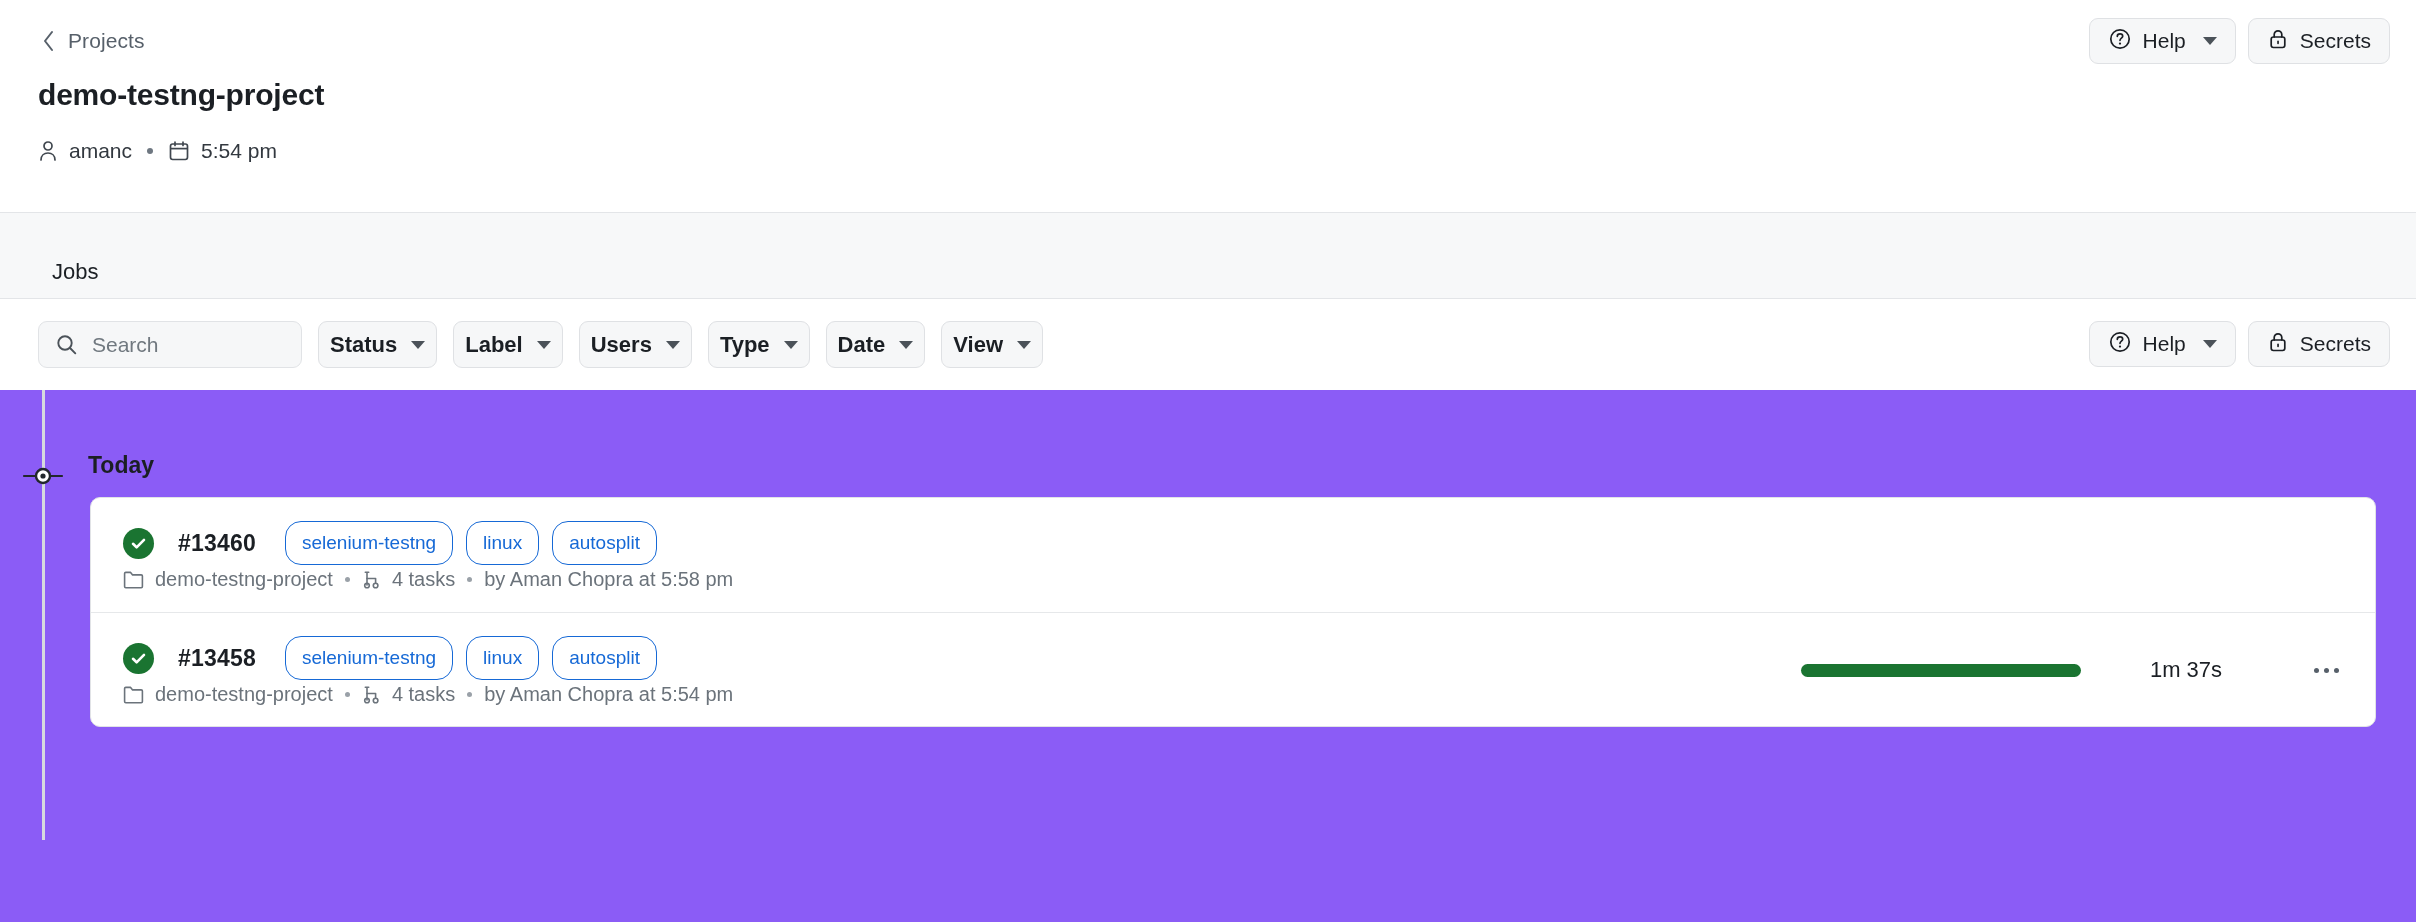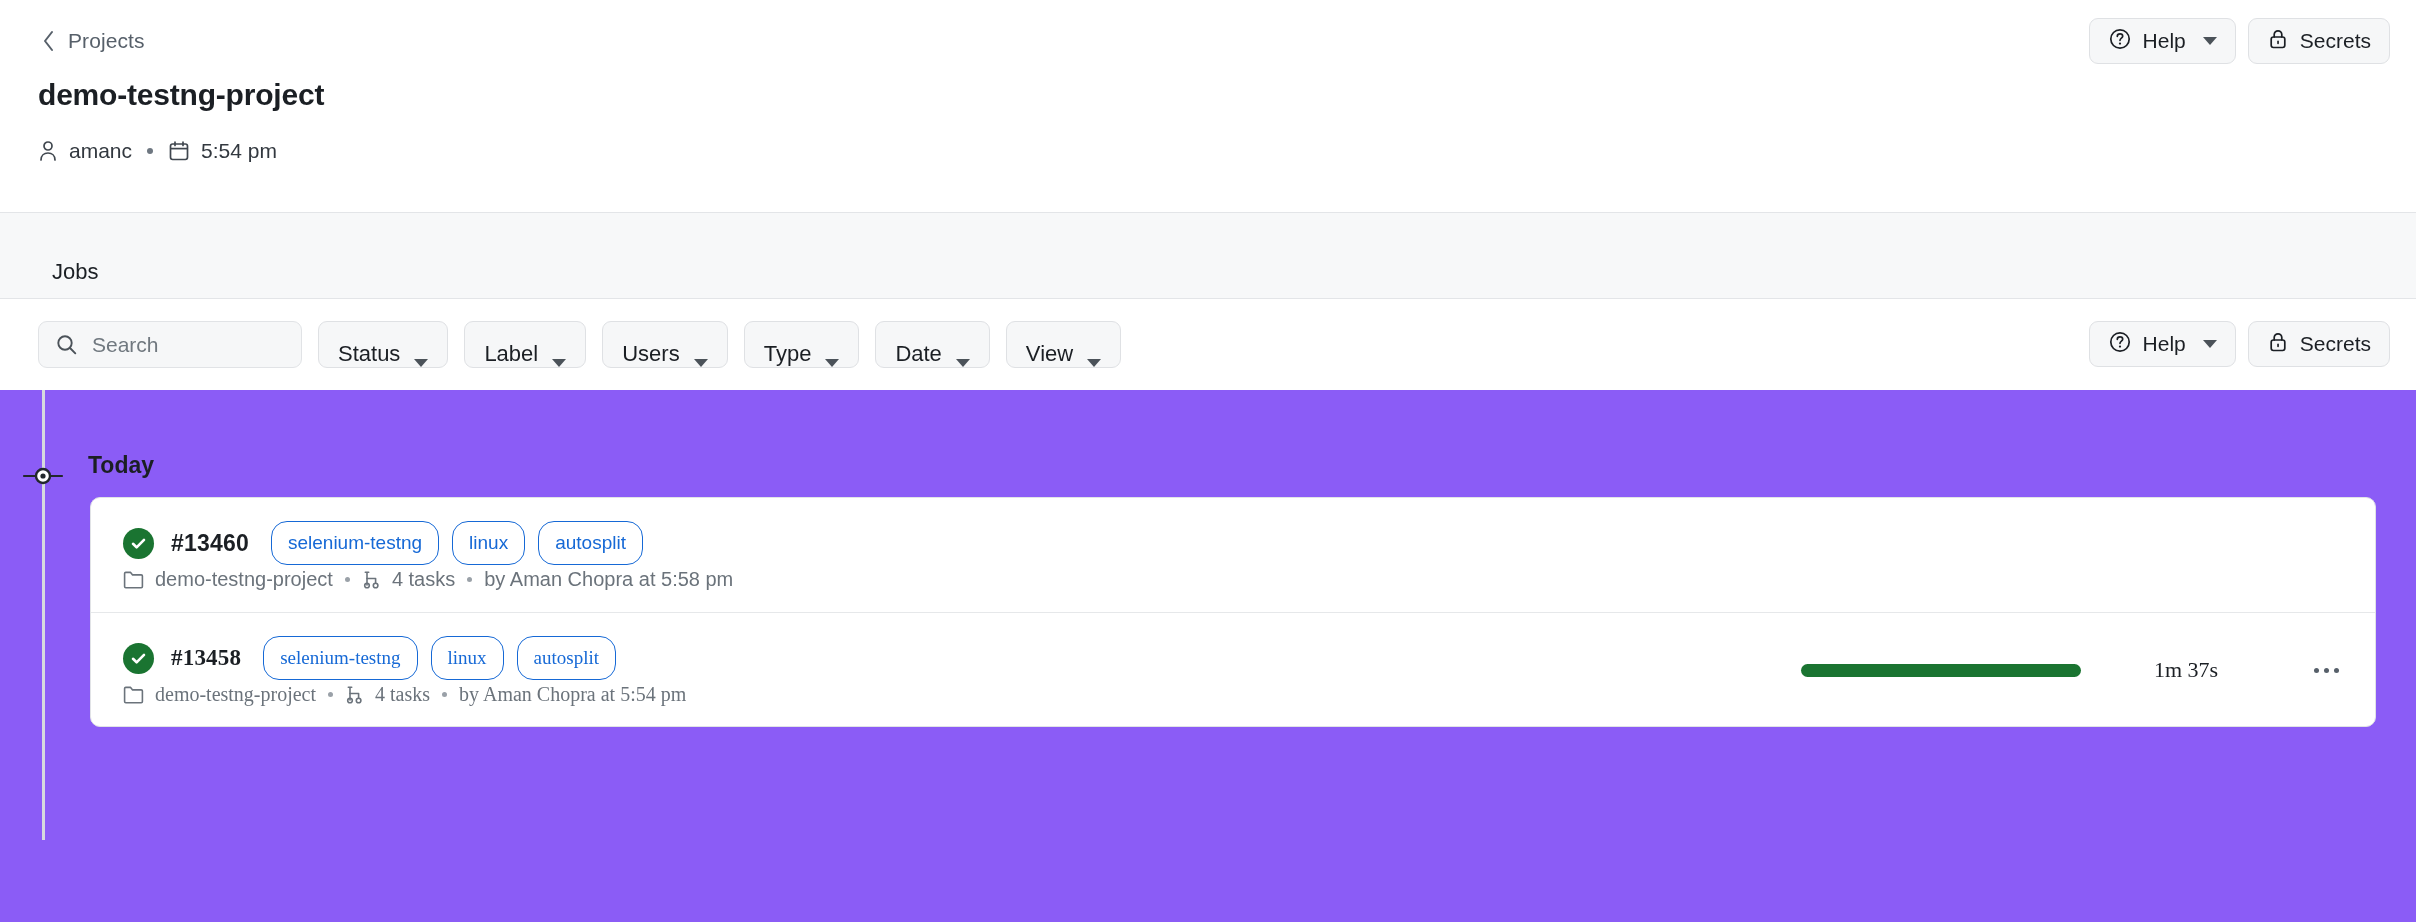--- a/index.html
+++ b/index.html
@@ -136,28 +136,28 @@
     width: 100%;
   }
   .searchbox input::placeholder { color: #70787f; }
 
   .filters {
     position: absolute;
     left: 318px; top: 22px;
     display: flex; align-items: center; gap: 16px;
   }
   .filter-btn {
-    display: inline-flex; align-items: flex-end;
+    display: inline-flex; align-items: center;
     height: 47px;
-    padding: 0 19px;
+    padding: 0 11px;
     border: 1px solid #dfe1e4;
     border-radius: 9px;
     background: #f6f7f8;
     font-size: 22px;
-    font-weight: 400;
+    font-weight: 700;
     color: #1b1f24;
     cursor: pointer;
   }
   .filter-btn .caret {
     width: 0; height: 0;
     border-left: 7px solid transparent;
     border-right: 7px solid transparent;
     border-top: 8px solid #4b5259;
     margin-left: 14px;
   }
@@ -199,26 +199,26 @@
     border: 1px solid #e1e3e6;
     border-radius: 10px;
     background: #fff;
     overflow: hidden;
   }
   .job-row {
     position: relative;
     height: 114px;
     padding: 0 0 0 32px;
   }
-  .job-row + .job-row { border-top: 1px solid #e6e8ea; font-family: Liberation Serif, serif; }
+  .job-row + .job-row { border-top: 1px solid #e6e8ea; }
 
   .job-top {
     position: absolute;
     left: 32px; top: 23px;
-    display: flex; align-items: center; gap: 0;
+    display: flex; align-items: center; gap: 7px;
   }
   .status-dot {
     width: 31px; height: 31px;
     border-radius: 50%;
     background: #1a7431;
     display: flex; align-items: center; justify-content: center;
     flex: 0 0 auto;
   }
   .job-id {
     margin-left: 17px;

